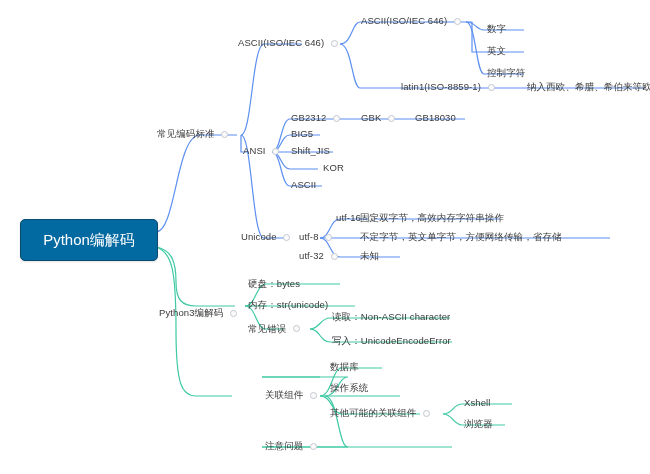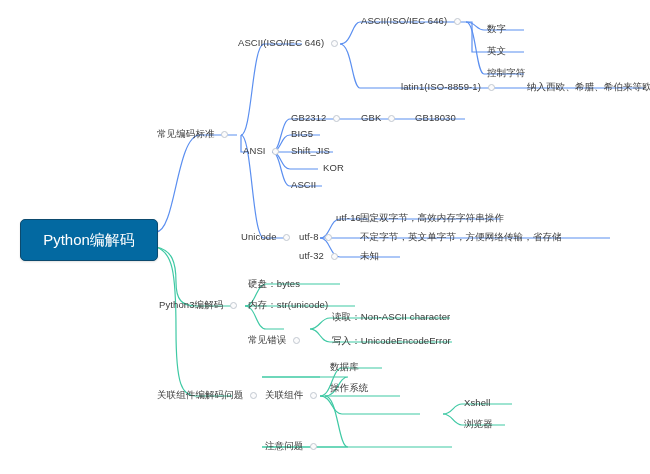--- a/index.html
+++ b/index.html
@@ -206,59 +206,59 @@
   </div>
 
   <div class="node" style="left:299px; top:250px;">
     <span class="txt">utf-32</span>
     <span class="toggle"></span>
   </div>
   <div class="node" style="left:360px; top:250px;">
     <span class="txt">未知</span>
   </div>
 
-  <div class="node" style="left:159px; top:299px;">
+  <div class="node" style="left:159px; top:307px;">
     <span class="txt">Python3编解码</span>
     <span class="toggle"></span>
   </div>
 
   <div class="node" style="left:248px; top:278px;">
     <span class="txt">硬盘：bytes</span>
   </div>
   <div class="node" style="left:248px; top:299px;">
     <span class="txt">内存：str(unicode)</span>
   </div>
 
-  <div class="node" style="left:248px; top:334px;">
+  <div class="node" style="left:248px; top:322px;font-family:Liberation Serif, serif;">
     <span class="txt">常见错误</span>
     <span class="toggle"></span>
   </div>
   <div class="node" style="left:332px; top:311px;">
     <span class="txt">读取：Non-ASCII character</span>
   </div>
   <div class="node" style="left:332px; top:335px;">
     <span class="txt">写入：UnicodeEncodeError</span>
   </div>
 
-  <div class="node" style="left:157px; top:389px;">
-    <span class="txt">关联组件编解码问题</span>
-    <span class="toggle"></span>
-  </div>
 
   <div class="node" style="left:265px; top:389px;">
     <span class="txt">关联组件</span>
     <span class="toggle"></span>
   </div>
 
   <div class="node" style="left:330px; top:361px;">
     <span class="txt">数据库</span>
   </div>
   <div class="node" style="left:330px; top:382px;">
     <span class="txt">操作系统</span>
   </div>
+  <div class="node" style="left:330px; top:407px;">
+    <span class="txt">其他可能的关联组件</span>
+    <span class="toggle"></span>
+  </div>
 
   <div class="node" style="left:464px; top:397px;">
     <span class="txt">Xshell</span>
   </div>
   <div class="node" style="left:464px; top:418px;">
     <span class="txt">浏览器</span>
   </div>
 
   <div class="node" style="left:265px; top:440px;">
     <span class="txt">注意问题</span>

